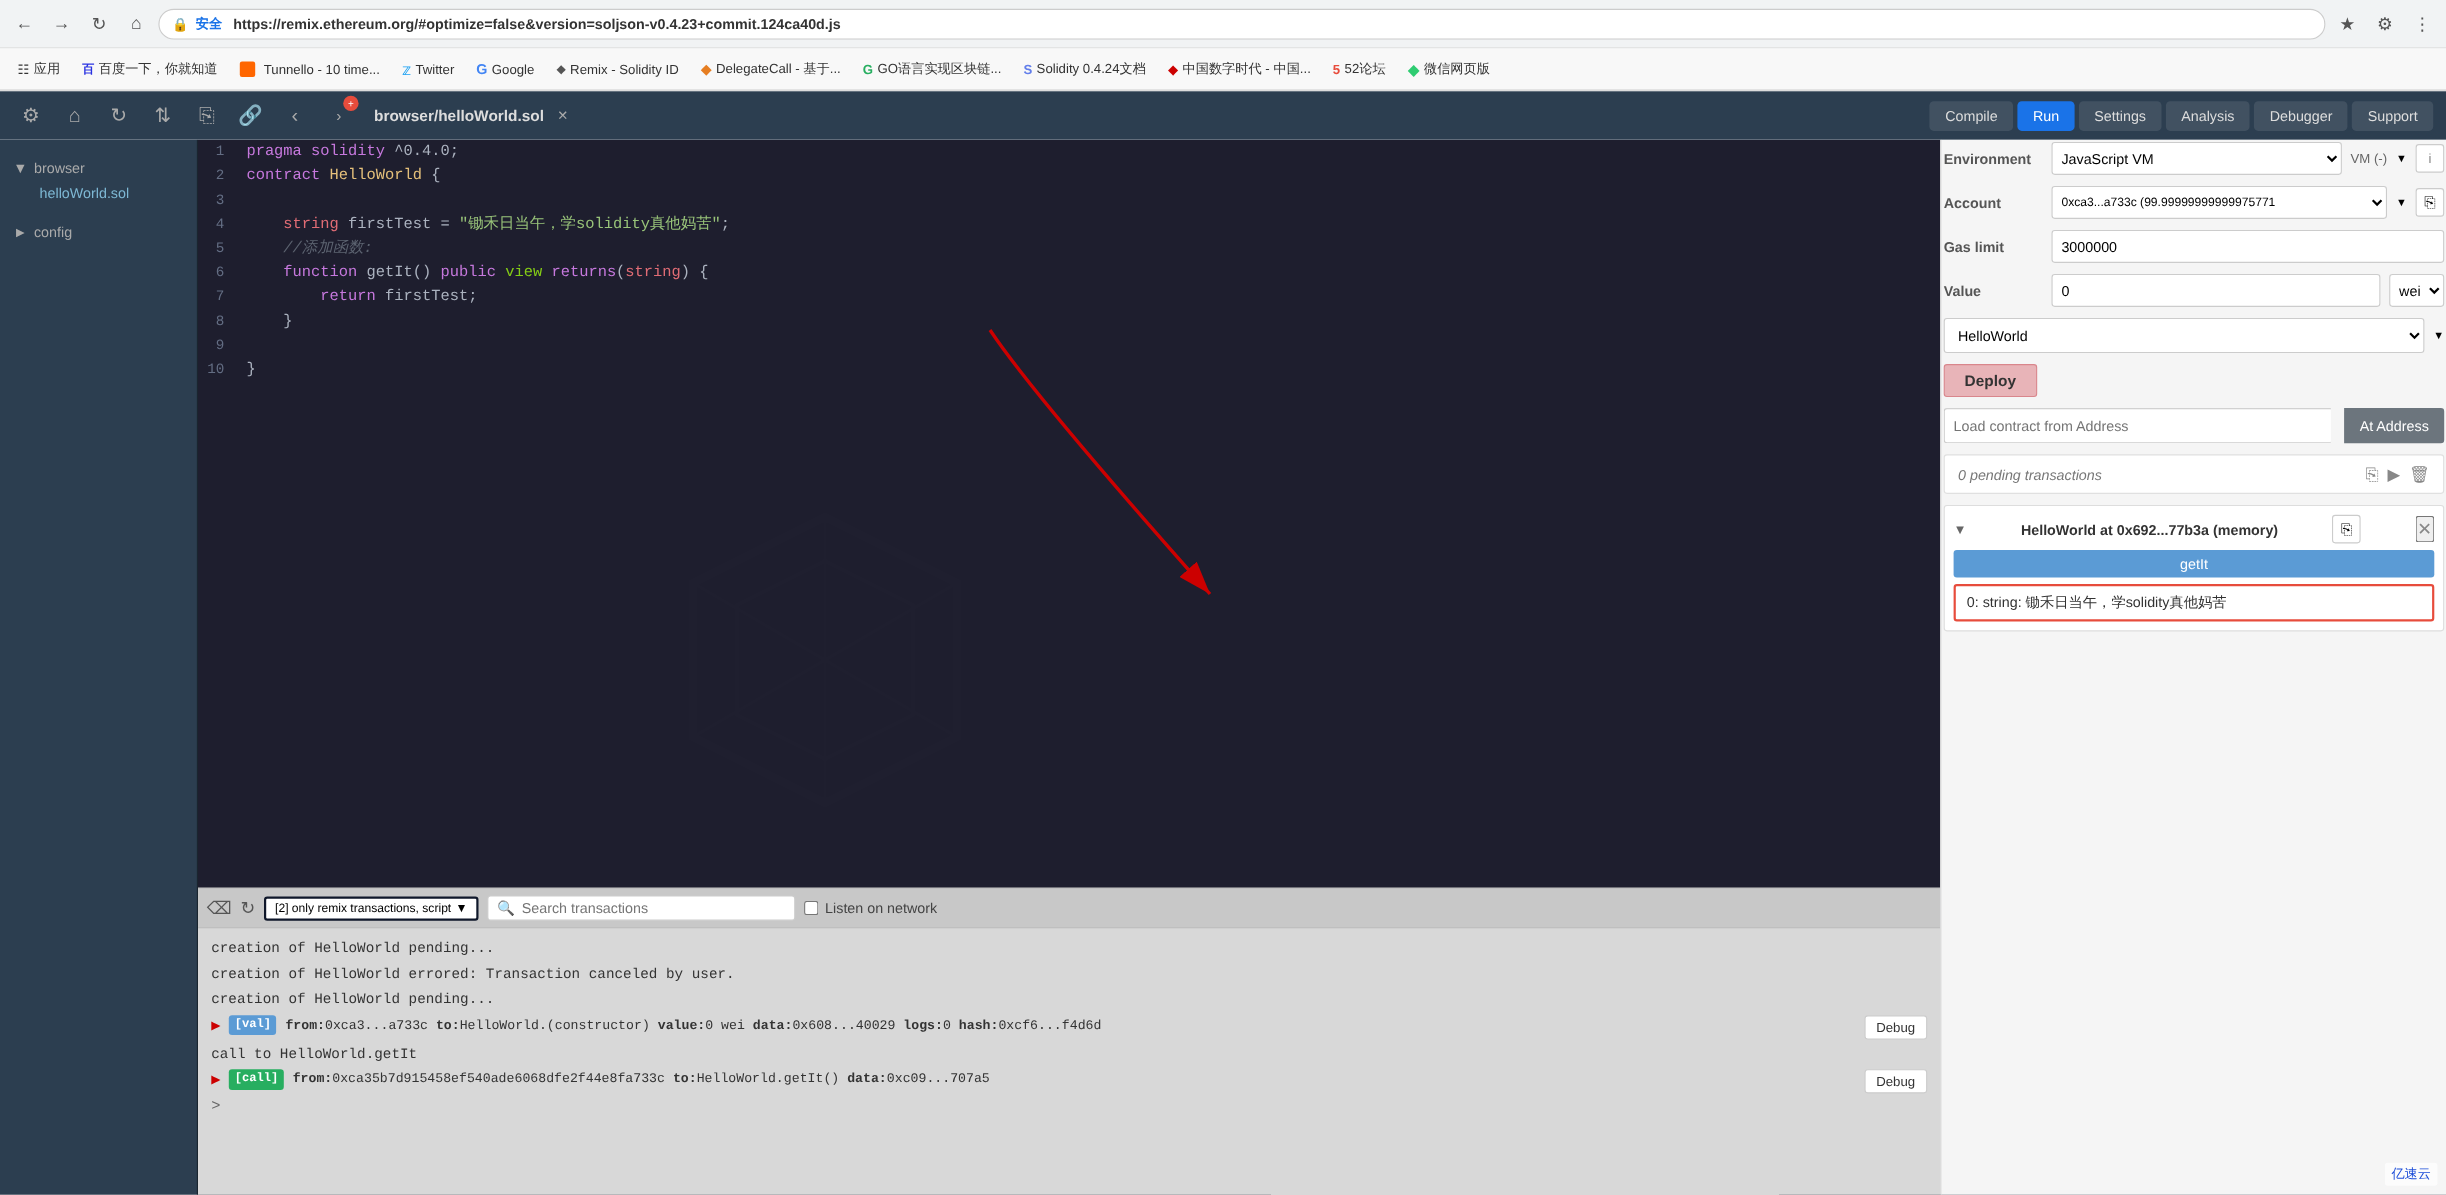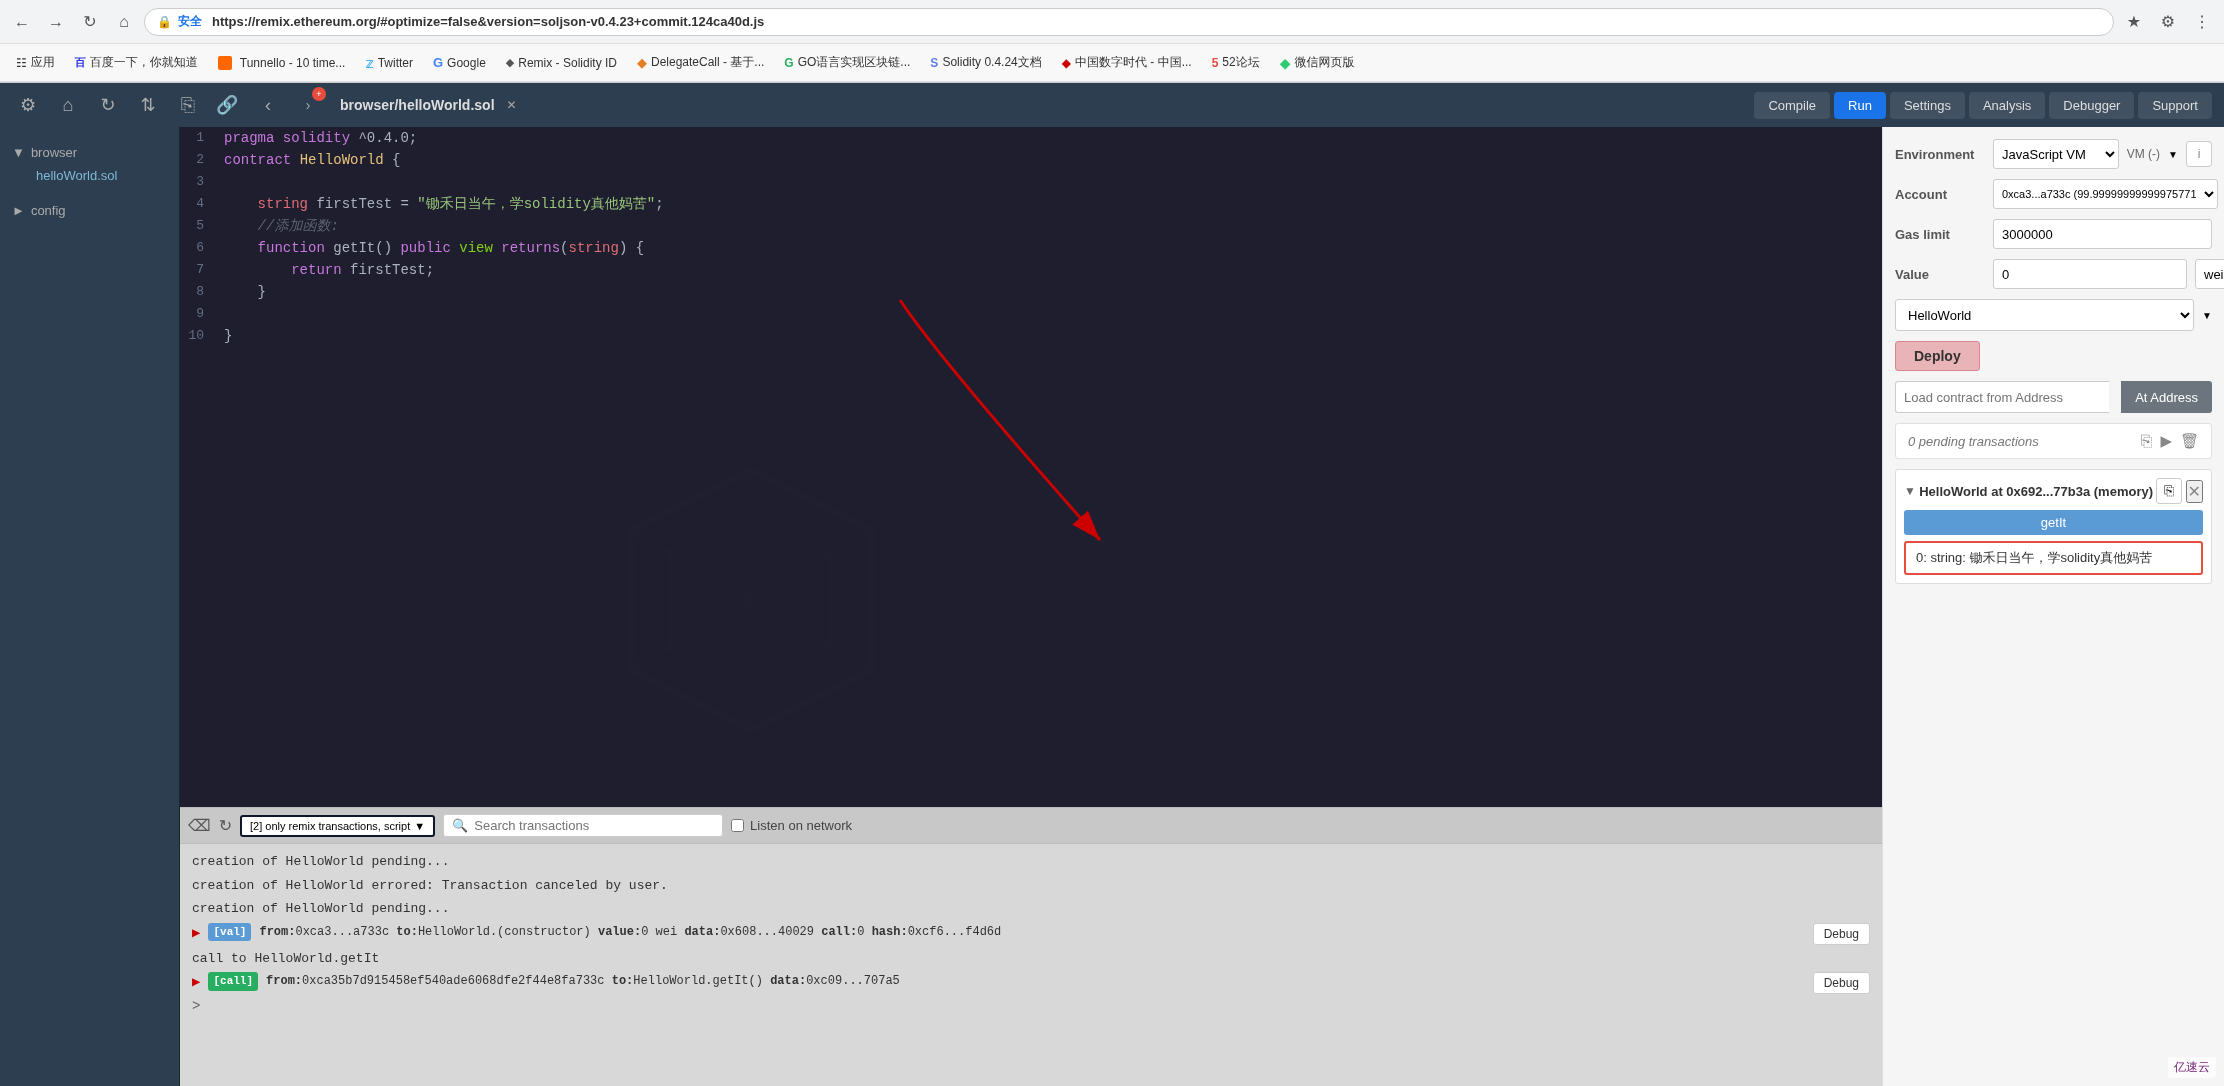--- a/index.html
+++ b/index.html
@@ -54,21 +54,21 @@
     .kw-public { color: #c678dd; }
     .kw-view { color: #84cc16; }
     .kw-returns { color: #c678dd; }
     .kw-return { color: #c678dd; }
     .name-class { color: #e5c07b; }
     .str-val { color: #98c379; }
     .comment { color: #5c6370; font-style: italic; }
     .type-str { color: #e06c75; }
 
     
-    .right-panel { width: 342px; background: #f5f5f5; border-left: 1px solid #ddd; display: flex; flex-direction: column; overflow-y: auto; padding: 12px; gap: 10px; }
+    .right-panel { width: 460px; background: #f5f5f5; border-left: 1px solid #ddd; display: flex; flex-direction: column; overflow-y: auto; padding: 2px; gap: 10px; }
     .panel-row { display: flex; align-items: center; gap: 8px; }
     .panel-label { width: 90px; color: #555; font-size: 13px; font-weight: bold; flex-shrink: 0; }
     .panel-input { flex: 1; height: 30px; border: 1px solid #ccc; border-radius: 3px; padding: 0 8px; font-size: 13px; }
     .panel-select { height: 30px; border: 1px solid #ccc; border-radius: 3px; padding: 0 4px; font-size: 13px; background: #fff; }
     .panel-copy-btn { width: 26px; height: 26px; border: 1px solid #ccc; background: #fff; cursor: pointer; border-radius: 3px; display: flex; align-items: center; justify-content: center; font-size: 13px; }
     .panel-info-btn { width: 26px; height: 26px; border: 1px solid #ccc; background: #fff; cursor: pointer; border-radius: 3px; display: flex; align-items: center; justify-content: center; font-size: 12px; color: #888; }
     .deploy-btn { background: #e8b4b8; border: 1px solid #d9868c; color: #333; padding: 6px 18px; border-radius: 3px; cursor: pointer; font-size: 14px; font-weight: bold; }
     .contract-select-row { display: flex; align-items: center; gap: 4px; }
     .contract-select { flex: 1; height: 32px; border: 1px solid #ccc; border-radius: 3px; padding: 0 8px; font-size: 13px; background: #fff; }
     .load-contract-row { display: flex; gap: 12px; }
@@ -324,21 +324,21 @@
           <div class="console-line">
             <span>creation of HelloWorld errored: Transaction canceled by user.</span>
           </div>
           <div class="console-line">
             <span>creation of HelloWorld pending...</span>
           </div>
           <div class="console-line tx-line">
             <span class="arrow-icon">▶</span>
             <span class="tx-badge">[val]</span>
             <span class="tx-details">
-              <b>from:</b>0xca3...a733c <b>to:</b>HelloWorld.(constructor) <b>value:</b>0 wei <b>data:</b>0x608...40029 <b>call:</b>0 <b>hash:</b>0xcf6...f4d6d
+              <b>from:</b>0xca3...a733c <b>to:</b>HelloWorld.(constructor) <b>value:</b>0 wei <b>data:</b>0x608...40029 <b>logs:</b>0 <b>hash:</b>0xcf6...f4d6d
             </span>
             <button class="debug-btn">Debug</button>
           </div>
           <div class="console-line">
             <span>call to HelloWorld.getIt</span>
           </div>
           <div class="console-line tx-line">
             <span class="arrow-icon">▶</span>
             <span class="tx-badge call">[call]</span>
             <span class="tx-details">
@@ -432,13 +432,13 @@
 
 <svg style="position:fixed;top:280px;left:820px;width:320px;height:300px;pointer-events:none;z-index:999">
   <defs>
     <marker id="arrowhead" markerWidth="10" markerHeight="7" refX="10" refY="3.5" orient="auto">
       <polygon points="0 0, 10 3.5, 0 7" fill="#cc0000"></polygon>
     </marker>
   </defs>
   <path d="M 80,20 Q 120,80 280,260" stroke="#cc0000" stroke-width="3" fill="none" marker-end="url(#arrowhead)"></path>
 </svg>
 
-<div style="position:fixed;bottom:8px;right:8px;font-size:12px;color:#701a75;z-index:999;background:rgba(255,255,255,0.7);padding:2px 6px;border-radius:3px">亿速云</div>
+<div style="position:fixed;bottom:8px;right:8px;font-size:12px;color:#1d4ed8;z-index:999;background:rgba(255,255,255,0.7);padding:2px 6px;border-radius:3px">亿速云</div>
 
 </body></html>

